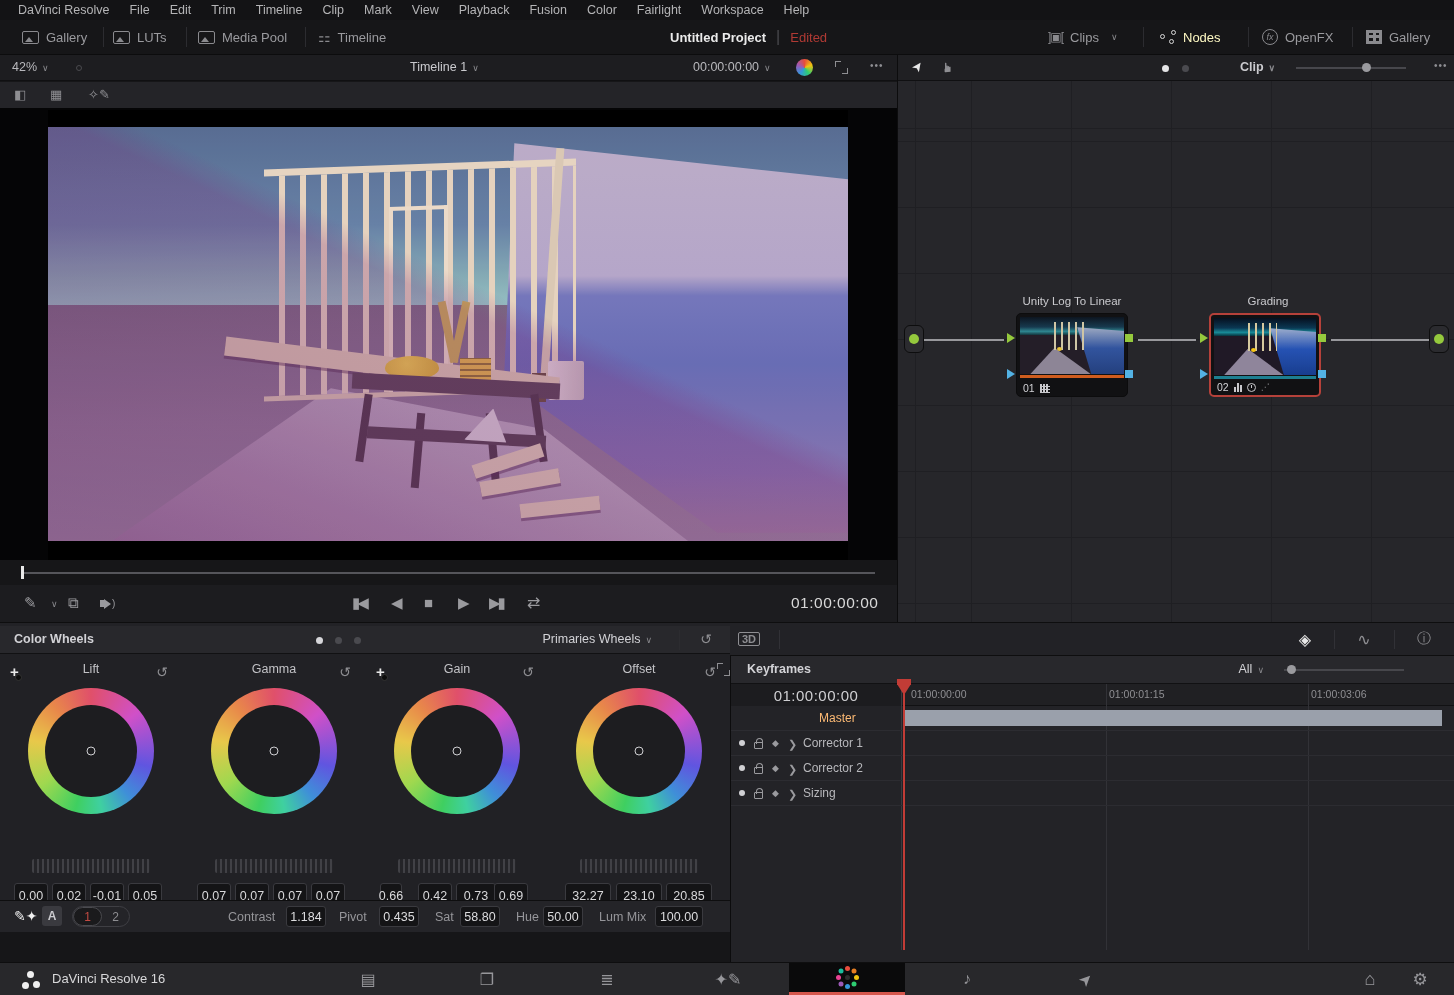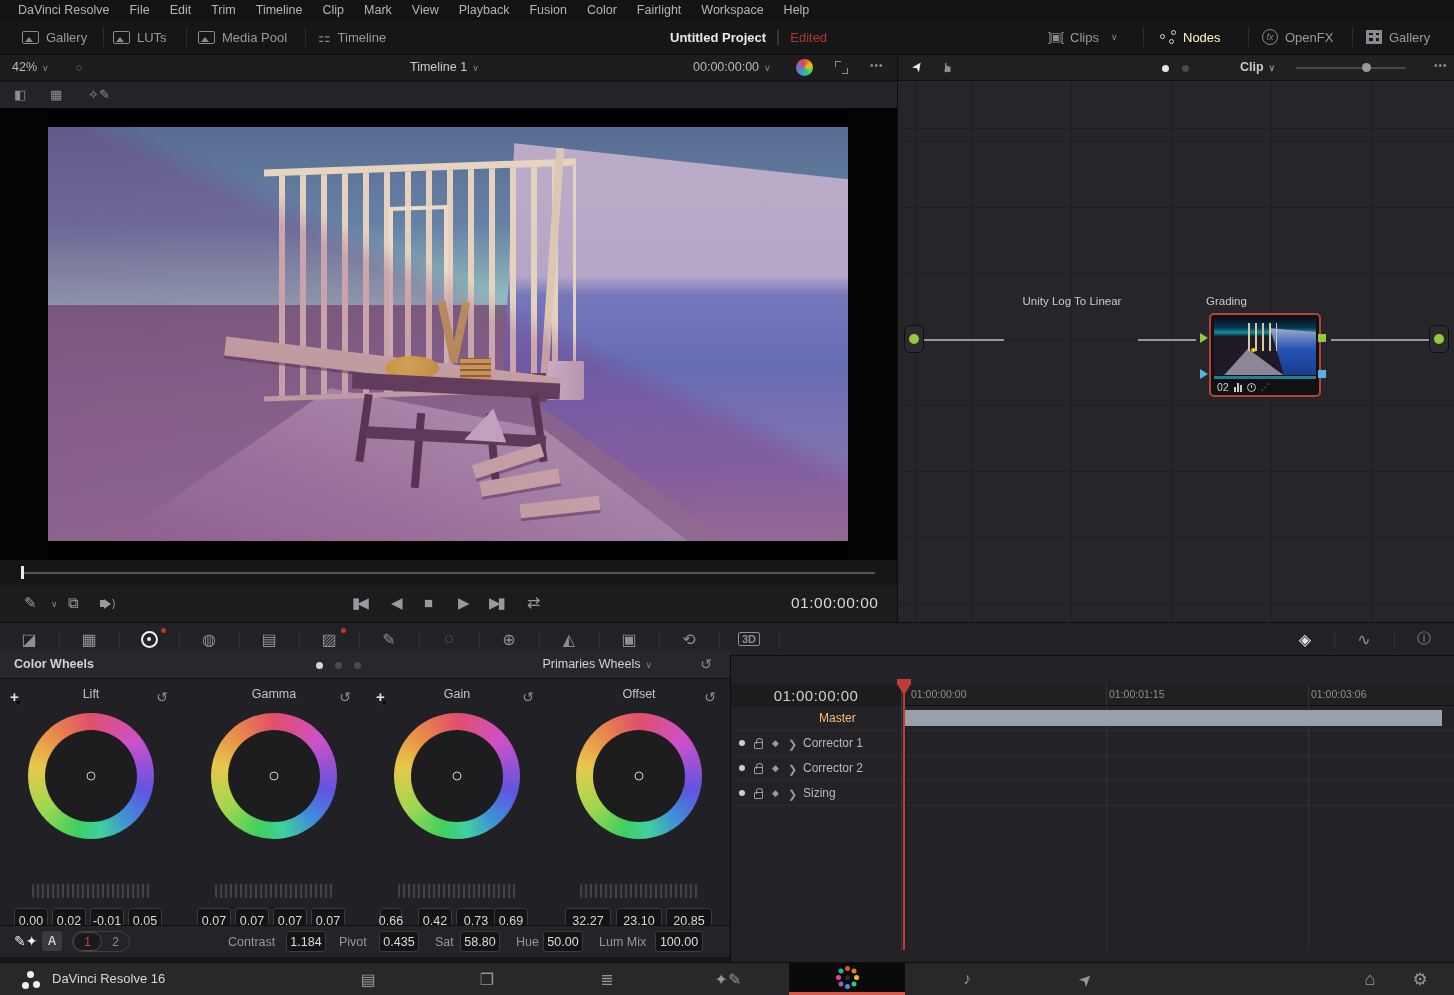--- a/index.html
+++ b/index.html
@@ -149,21 +149,21 @@
   .pal-sep { position:absolute; top:7px; width:1px; height:19px; background:#313136; }
   .wheel-glyph { width:17px; height:17px; border:2px solid #8e8e92; border-radius:50%; position:relative; }
   .wheel-glyph::after { content:""; position:absolute; left:4.5px; top:4.5px; width:4px; height:4px;
     border-radius:50%; background:#8e8e92; }
   .pal-ic.active { color:#f2f2f2; }
   .pal-ic.active .wheel-glyph { border-color:#f2f2f2; }
   .pal-ic.active .wheel-glyph::after { background:#f2f2f2; }
   .badge { position:absolute; width:5px; height:5px; border-radius:50%; background:#b8372e; top:5px; }
 
   
-  .cw-panel { left:0; top:651px; width:730px; height:306px; background:#212125; }
+  .cw-panel { left:0; top:626px; width:730px; height:306px; background:#212125; }
   .panel-header { position:absolute; left:0; top:0; width:100%; height:28px; background:#28282c;
     border-bottom:1px solid #111113; font-size:12.5px; color:#d2d2d6; }
   .nav-dots { position:absolute; left:316px; top:11px; display:flex; gap:12px; }
   .nav-dots .dot { width:7px; height:7px; background:#4a4a4f; }
   .nav-dots .dot.on { background:#d6d6da; }
   .reset-ic { font-size:14px; color:#8e8e92; }
   .wheel-panel { position:absolute; top:28px; width:182px; height:246px; }
   .wheel-head { position:absolute; top:8px; left:0; width:100%; height:20px; }
   .wheel-name { position:absolute; width:100%; text-align:center; font-size:12.5px; color:#c2c2c6; }
   .crosshair { position:absolute; left:10px; top:1px; color:#e8e8e8; font-size:15px; font-weight:bold; }
@@ -407,22 +407,40 @@
       <div class="wire" style="left:433px;width:98px"></div>
 
       <div class="terminal" style="left:6px">
           <span class="g"></span>
         </div>
       <div class="terminal" style="left:531px">
           <span class="g"></span>
         </div>
 
       <div class="node-label" style="left:118px">Unity Log To Linear</div>
-
-      <div class="node-label" style="left:304px;text-align:left;padding-left:4px">Grading</div>
+      <div class="node" style="left:118px">
+        <div class="thumb">
+          <div class="t-sky"></div>
+            <div class="t-wall"></div>
+            <div class="t-floor"></div>
+            <div class="t-frame"></div>
+            <div class="t-dot"></div>
+        </div>
+        <div class="node-bar" style="background:#cf5c1e"></div>
+        <div class="node-footer">
+          <span>01</span>
+          <span class="lut-grid"></span>
+        </div>
+        <span class="tri-r" style="left:-10px;top:19px;border-left:8px solid #95c93d"></span>
+        <span class="tri-r" style="left:-10px;top:55px;border-left:8px solid #53b2e4"></span>
+        <span class="sq" style="right:-6px;top:20px;background:#95c93d"></span>
+        <span class="sq" style="right:-6px;top:56px;background:#53b2e4"></span>
+      </div>
+
+      <div class="node-label" style="left:312px;text-align:center;padding-left:4px">Grading</div>
       <div class="node selected" style="left:311px">
         <div class="thumb" style="filter:saturate(1.25) contrast(1.05)">
           <div class="t-sky"></div>
             <div class="t-wall"></div>
             <div class="t-floor"></div>
             <div class="t-frame"></div>
             <div class="t-dot"></div>
         </div>
         <div class="node-bar" style="background:#1d7f91"></div>
         <div class="node-footer">
@@ -622,20 +640,29 @@
       <span class="adj-label" style="left:435px">Sat</span>
       <div class="adj-box" style="left:460px;width:40px">58.80</div>
       <span class="adj-label" style="left:516px">Hue</span>
       <div class="adj-box" style="left:543px;width:40px">50.00</div>
       <span class="adj-label" style="left:599px">Lum Mix</span>
       <div class="adj-box" style="left:655px;width:48px">100.00</div>
     </div>
   </div>
 
   <div class="abs kf-panel">
+    <div class="panel-header">
+      <span class="abs" style="left:16px;top:6px;font-weight:bold">Keyframes</span>
+      <span class="abs" style="right:190px;top:6px">
+        <span>All</span><span class="chev">∨</span>
+      </span>
+      <span class="slider-track" style="right:50px;top:13px;width:120px"></span>
+      <span class="slider-knob" style="right:158px;top:9px"></span>
+      <span class="abs expand-ic" style="right:14px;top:7px"></span>
+    </div>
 
     <div class="kf-tc-cell">01:00:00:00</div>
     <div class="kf-ruler">
       <span class="kf-tick" style="left:10px">01:00:00:00</span>
       <span class="kf-tick" style="left:208px">01:00:01:15</span>
       <span class="kf-tick" style="left:410px">01:00:03:06</span>
     </div>
 
     <div class="kf-grid-line" style="left:375px"></div>
     <div class="kf-grid-line" style="left:577px"></div>

